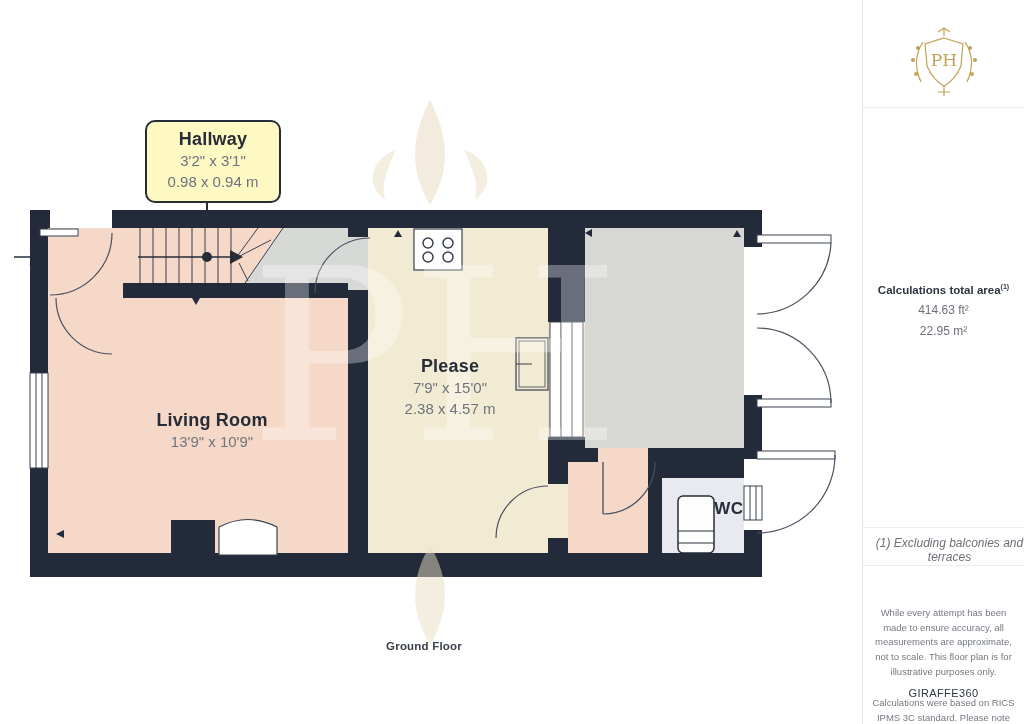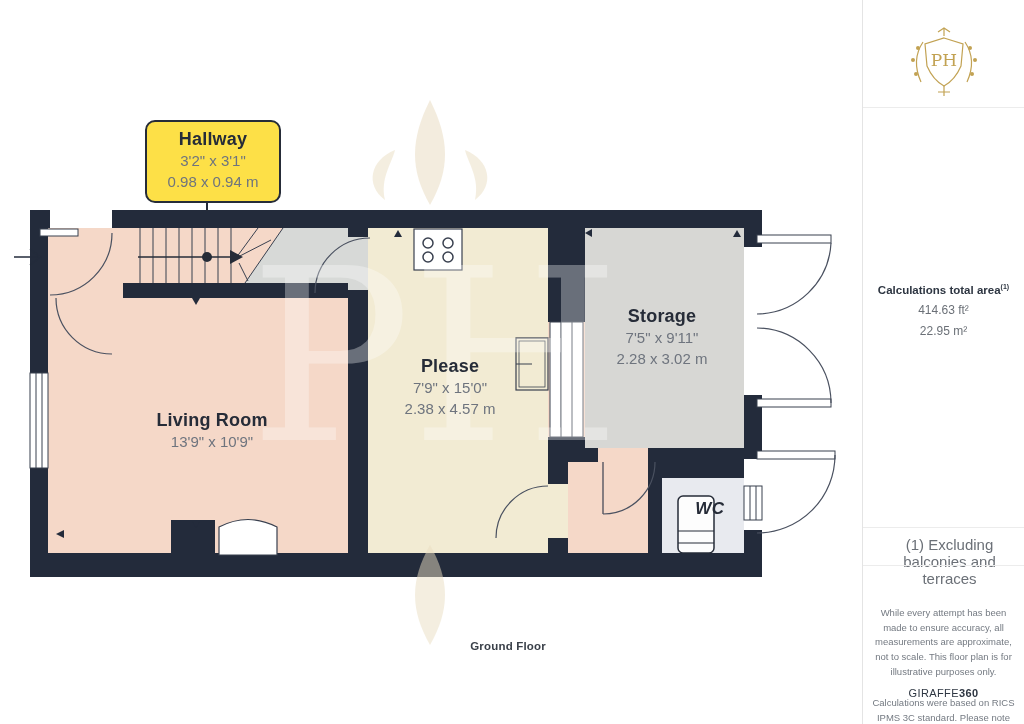--- a/index.html
+++ b/index.html
@@ -4,34 +4,34 @@
 <style>
   html,body{margin:0;padding:0;background:#fff;}
   #stage{position:relative;width:1024px;height:724px;background:#fff;overflow:hidden;
          font-family:"Liberation Sans",sans-serif;}
   svg{position:absolute;left:0;top:0;}
   .label{position:absolute;text-align:center;color:#262c38;}
   .room-name{font-weight:bold;font-size:18px;letter-spacing:.2px;color:#262c38;}
   .room-dim{font-size:15px;color:#6e747e;line-height:1.4;}
   .wc-name{font-weight:bold;font-size:17px;color:#262c38;letter-spacing:.5px;}
   #hallway-callout{position:absolute;left:145px;top:120px;width:124px;
-      background:#fde047;border:2px solid #262c38;border-radius:10px;padding:7px 4px 9px 4px;z-index:5;}
-  #ground-floor{position:absolute;left:346px;top:640px;width:200px;text-align:right;
+      background:#fef9c3;border:2px solid #262c38;border-radius:10px;padding:7px 4px 9px 4px;z-index:5;}
+  #ground-floor{position:absolute;left:324px;top:640px;width:200px;text-align:center;
       font-size:11.5px;font-weight:bold;color:#3a4049;letter-spacing:.2px;}
   
   #sidebar{position:absolute;left:862px;top:0;width:161px;height:724px;border-left:1px solid #e4e4e4;background:#fff;}
   .sdiv{position:absolute;left:0;right:0;height:0;border-top:1px solid #ececec;}
   #area-block{position:absolute;top:283px;left:0;right:0;text-align:center;}
   .area-title{font-size:11.5px;font-weight:bold;color:#2e3642;}
   .sup{font-size:7px;vertical-align:super;}
   .area-val{font-size:12px;color:#6b7077;margin-top:7px;}
-  .note{position:absolute;top:536px;left:12px;right:0;text-align:center;font-size:15px;color:#6b7077;}
+  .note{position:absolute;top:536px;left:12px;right:0;text-align:center;font-size:12px;color:#6b7077;font-style:italic;}
   .disclaimer{position:absolute;left:8px;right:8px;text-align:center;font-size:9.5px;color:#747a82;line-height:1.55;margin-top:28px;}
   #brand{position:absolute;top:687px;left:0;right:0;text-align:center;font-size:11px;color:#2e3642;letter-spacing:.4px;}
-  #brand .b{font-weight:bold;margin-top:43px;}
+  #brand .b{font-weight:normal;margin-top:43px;}
   .serif{font-family:"DejaVu Serif",serif;}
 </style>
 </head>
 <body>
 
 <div id="stage">
 
   <svg width="1024" height="724" viewBox="0 0 1024 724">
 
     <g>
@@ -174,27 +174,22 @@
     <div class="room-name">Living Room</div>
     <div class="room-dim">13'9" x 10'9"</div>
   </div>
 
   <div class="label" style="left:360px;top:356px;width:180px;">
     <div class="room-name">Please</div>
     <div class="room-dim">7'9" x 15'0"</div>
     <div class="room-dim">2.38 x 4.57 m</div>
   </div>
 
-  <div class="label" style="left:572px;top:306px;width:180px;">
-    <div class="room-name">Storage</div>
-    <div class="room-dim">7'5" x 9'11"</div>
-    <div class="room-dim">2.28 x 3.02 m</div>
-  </div>
-
-  <div class="label wc-name" style="left:680px;top:499px;width:60px;font-style:italic;">WC</div>
+
+  <div class="label wc-name" style="left:699px;top:499px;width:60px;">WC</div>
 
   <div id="ground-floor">Ground Floor</div>
 
   <aside id="sidebar">
     <svg width="161" height="95" viewBox="0 0 161 95" style="position:absolute;top:8px;left:0;">
       <g stroke="#c2a253" fill="none" stroke-width="1.2">
         <path d="M81,30 L100,36 L98,58 Q92,72 81,78 Q70,72 64,58 L62,36 Z"></path>
         <path d="M60,34 Q48,52 58,74"></path>
         <path d="M102,34 Q114,52 104,74"></path>
         <path d="M81,28 L81,20 M75,24 L81,20 L87,24"></path>

